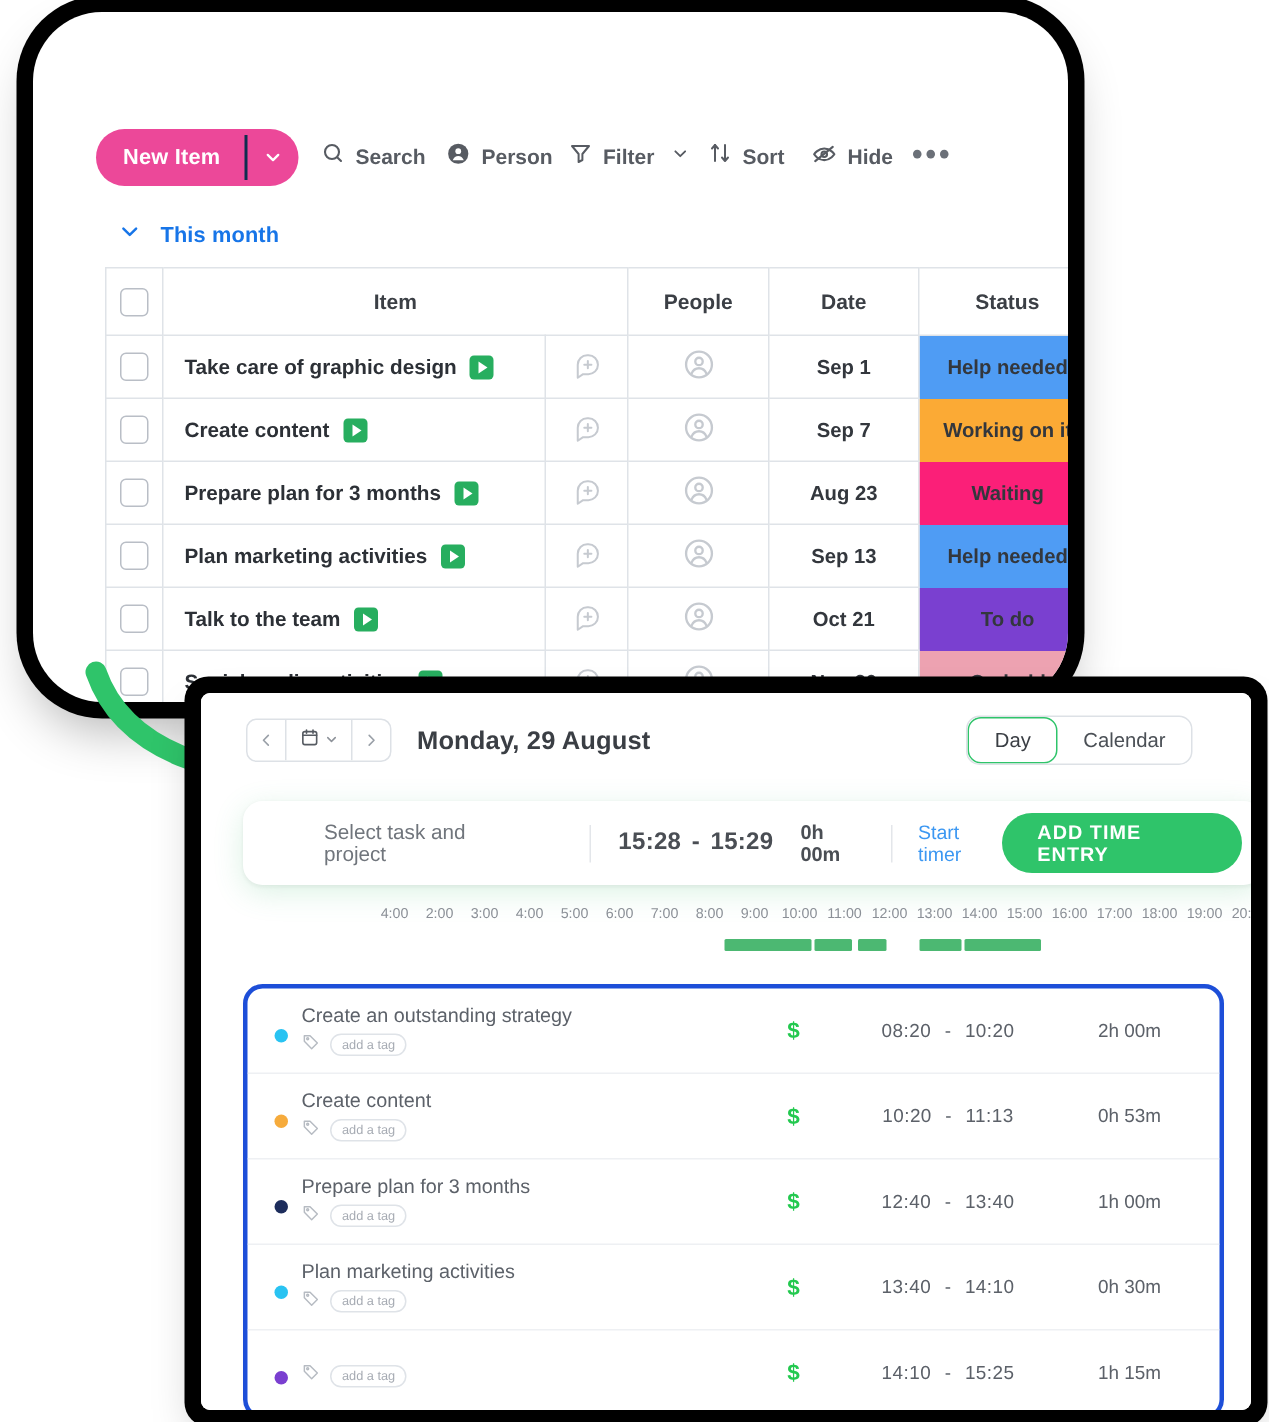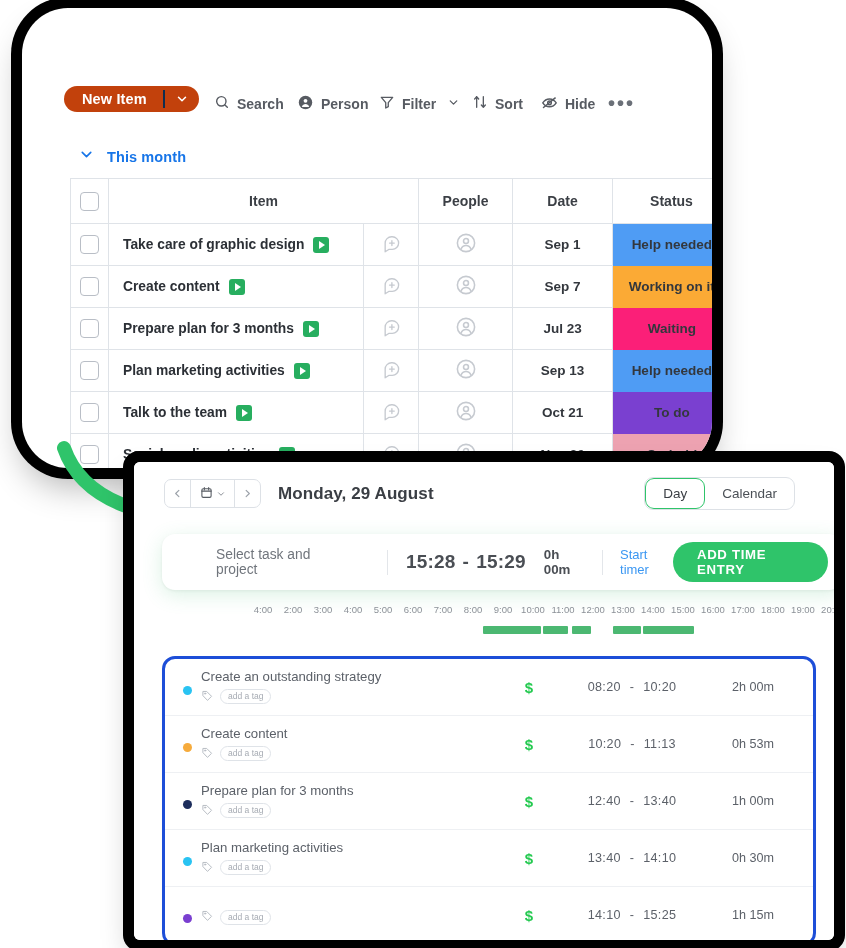--- a/index.html
+++ b/index.html
@@ -47,23 +47,23 @@
   .tab-underline-track{
     position:absolute;left:38px;top:39px;width:656px;height:1px;background:#e3e6ea;
   }
   .tab-underline{
     position:absolute;left:38px;top:37px;width:152px;height:3px;background:#1f76e5;border-radius:2px;
   }
 
   
   .toolbar{position:absolute;left:0;top:78px;width:100%;height:40px;}
   .newitem{
-    position:absolute;left:42px;top:0;height:26px;
+    position:absolute;left:42px;top:0;height:38px;
     display:flex;align-items:stretch;
-    background:#c2410c;border-radius:19px;overflow:hidden;
+    background:#ec4899;border-radius:19px;overflow:hidden;
     color:#fff;
   }
   .newitem-label{
     display:flex;align-items:center;padding:0 16px 0 18px;
     font-size:14.5px;font-weight:700;letter-spacing:.15px;
   }
   .newitem-div{width:2px;background:#0f2d4f;margin:4px 0;}
   .newitem-caret{
     display:flex;align-items:center;justify-content:center;width:34px;
   }
@@ -156,21 +156,21 @@
   .dt-seg.active{border:1.6px solid #2fc46a;border-radius:9px;font-weight:400;color:#3a3e44;}
 
   .timerbar{
     position:absolute;left:28px;top:72px;width:648px;height:56px;
     background:#fff;border-radius:13px;
     box-shadow:0 5px 20px rgba(74,189,120,.20), 0 1px 3px rgba(0,0,0,.06);
     display:flex;align-items:center;padding-left:32px;
   }
   .tb-select{margin-left:22px;font-size:13.8px;color:#6e7view;color:#70757c;}
   .tb-vdiv{width:1px;height:25px;background:#e3e6ea;}
-  .tb-times{font-size:19px;color:#4a4e54;font-weight:700;letter-spacing:.2px;}
+  .tb-times{font-size:16px;color:#4a4e54;font-weight:700;letter-spacing:.2px;}
   .tb-dur{font-size:13.3px;color:#4a4e54;font-weight:700;}
   .tb-start{font-size:13px;color:#3b97f2;}
   .addentry{
     margin-left:auto;margin-right:14px;
     background:#2fc46a;color:#fff;border-radius:21px;
     height:40px;display:flex;align-items:center;padding:0 24px;
     font-size:13.2px;font-weight:700;letter-spacing:.7px;
   }
 
   
@@ -377,21 +377,21 @@
               </td>
               <td class="ctr"><span class="icon-mute"><svg width="19" height="19" viewBox="0 0 24 24" fill="none" stroke="#c6cad0" stroke-width="1.7" stroke-linecap="round" stroke-linejoin="round">
                     <path d="M21 11.5a8 8 0 0 1-8 8H8.5L4 22.5V11.5a8 8 0 0 1 8-8h1a8 8 0 0 1 8 8z"></path>
                     <path d="M12.5 8.5v6M9.5 11.5h6"></path>
                   </svg></span></td>
               <td class="ctr"><span><svg width="22" height="22" viewBox="0 0 24 24" fill="none" stroke="#c6cad0" stroke-width="1.7">
                     <circle cx="12" cy="12" r="9.4"></circle>
                     <circle cx="12" cy="9.8" r="2.7"></circle>
                     <path d="M6.6 18.6c1-2.6 3.1-3.9 5.4-3.9s4.4 1.3 5.4 3.9" stroke-linecap="round"></path>
                   </svg></span></td>
-              <td class="datecell">Jul 23</td>
+              <td class="datecell">Aug 23</td>
               <td class="statuscell" style="background:#fb1f78">Waiting</td>
             </tr>
             <tr>
               <td>
                 <div class="chkbox"></div>
               </td>
               <td class="cellpad">
                 <div class="itemtext">
                   <span>Plan marketing activities</span>
                   <span class="playbtn">

